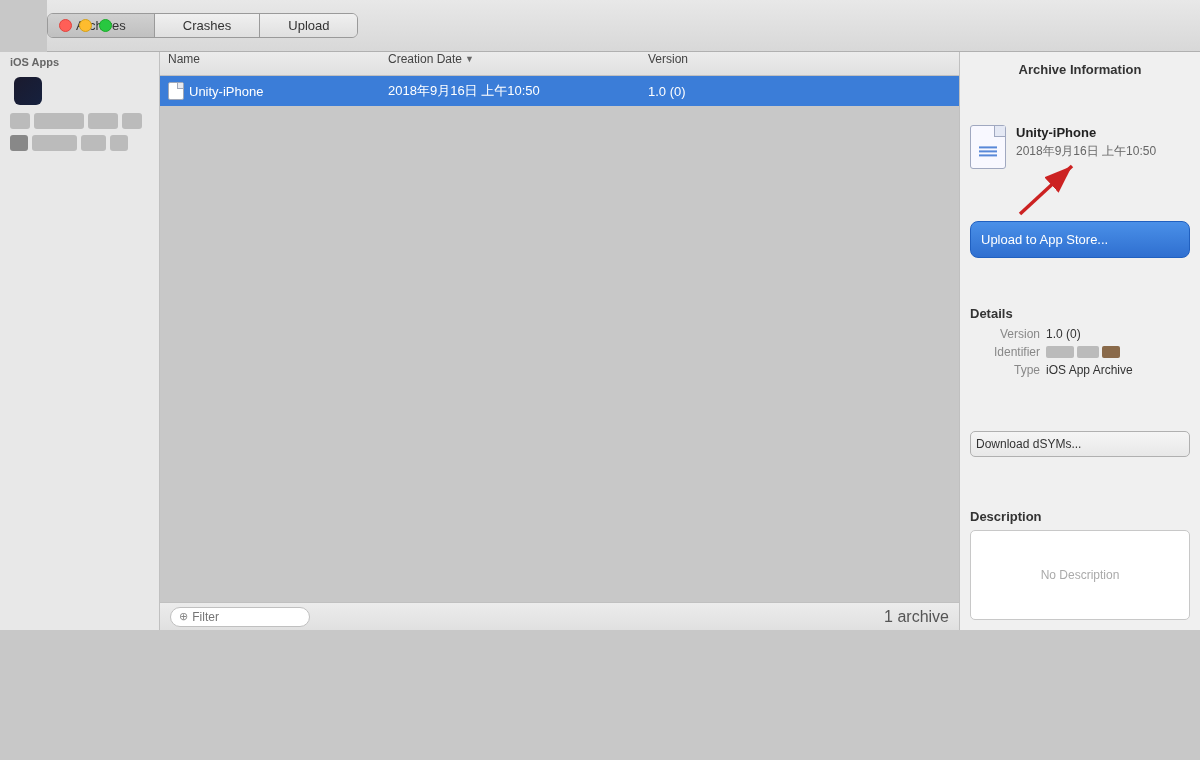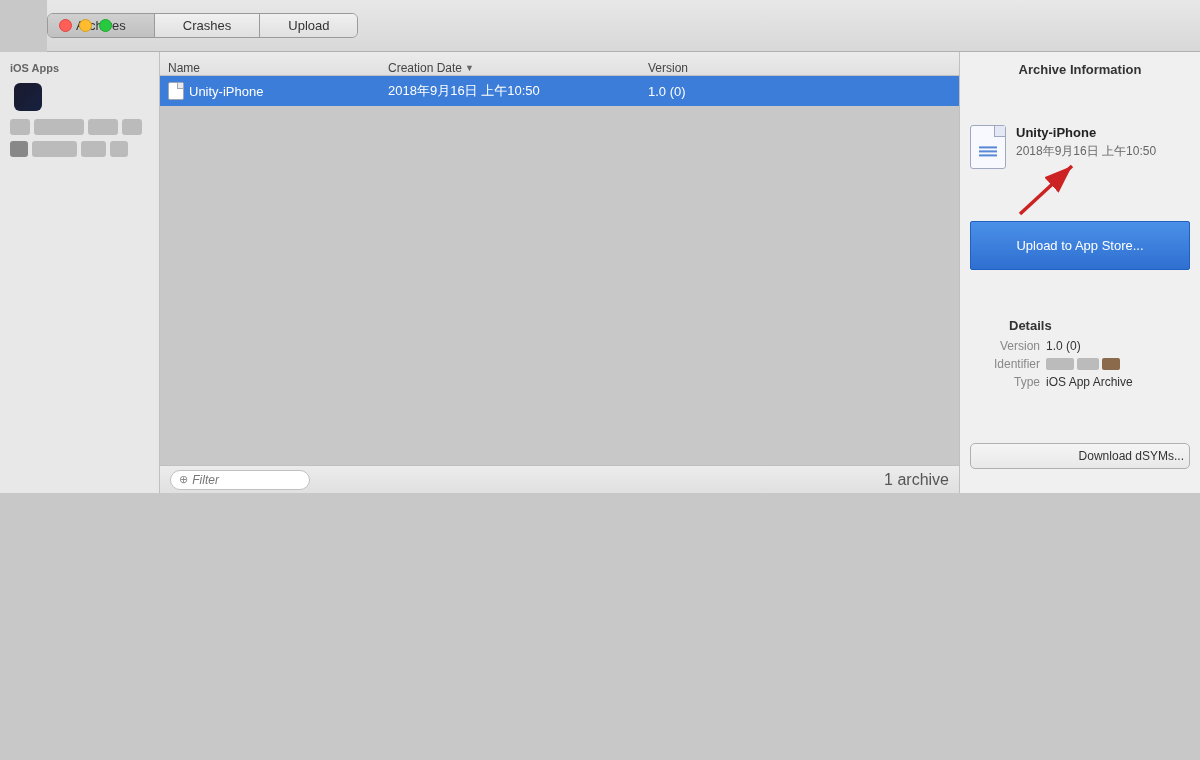--- a/index.html
+++ b/index.html
@@ -77,21 +77,21 @@
       overflow: hidden;
     }
 
     
     .sidebar {
       width: 160px;
       background: #e8e8e8;
       border-right: 1px solid #c0c0c0;
       display: flex;
       flex-direction: column;
-      padding-top: 6px;
+      padding-top: 0;
     }
 
     .sidebar-section-header {
       font-size: 11px;
       font-weight: 600;
       color: #666;
       padding: 4px 10px;
       text-transform: none;
     }
 
@@ -121,21 +121,21 @@
     }
 
     .blurred-block {
       height: 16px;
       border-radius: 3px;
       background: #bbb;
     }
 
     .column-headers {
       display: flex;
-      align-items: flex-end;
+      align-items: flex-start;
       background: linear-gradient(to bottom, #ececec, #e0e0e0);
       border-bottom: 1px solid #c0c0c0;
       height: 24px;
       padding: 0 8px;
     }
 
     .col-header {
       font-size: 12px;
       color: #444;
       display: flex;
@@ -233,21 +233,20 @@
       width: 140px;
     }
 
     .filter-input input {
       border: none;
       outline: none;
       font-size: 12px;
       width: 100px;
       background: transparent;
       color: #0c4a6e;
-      font-style: italic;
     }
 
     .filter-icon {
       font-size: 11px;
       color: #888;
     }
 
     .status-text {
       font-size: 16px;
       color: #555;
@@ -315,30 +314,30 @@
       margin-bottom: 3px;
     }
 
     .archive-info-text p {
       font-size: 12px;
       color: #666;
     }
 
     .upload-btn {
       width: 100%;
-      padding: 16px;
+      padding: 10px;
       background: linear-gradient(to bottom, #4a90e8, #2f6fd0);
       color: white;
       border: 1px solid #2060c0;
-      border-radius: 2px;
+      border-radius: 8px;
       font-size: 13px;
       font-weight: 500;
       cursor: pointer;
       margin-bottom: 10px;
-      text-align: center;
+      text-align: left;
     }
 
     .btn-row {
       display: flex;
       gap: 8px;
       margin-bottom: 14px;
     }
 
     .small-btn {
       flex: 1;
@@ -354,21 +353,20 @@
 
     .details-section {
       margin-bottom: 12px;
     }
 
     .details-title {
       font-size: 13px;
       font-weight: 600;
       color: #333;
       margin-bottom: 6px;
-      margin-left: 39px;
     }
 
     .detail-row {
       display: flex;
       margin-bottom: 4px;
       font-size: 12px;
     }
 
     .detail-label {
       width: 70px;
@@ -397,21 +395,21 @@
 
     .download-dsym-btn {
       width: 100%;
       padding: 5px;
       background: linear-gradient(to bottom, #f5f5f5, #e8e8e8);
       border: 1px solid #b0b0b0;
       border-radius: 5px;
       font-size: 12px;
       color: #333;
       cursor: pointer;
-      text-align: right;
+      text-align: left;
       margin-bottom: 14px;
     }
 
     .description-section .details-title {
       margin-bottom: 6px;
     }
 
     .description-box {
       border: 1px solid #c8c8c8;
       border-radius: 5px;
@@ -531,20 +529,26 @@
           </div>
         </div>
         <div class="detail-row">
           <span class="detail-label">Type</span>
           <span class="detail-value">iOS App Archive</span>
         </div>
       </div>
 
       <button class="download-dsym-btn">Download dSYMs...</button>
 
+      <div class="description-section">
+        <div class="details-title">Description</div>
+        <div class="description-box">
+          <span class="description-placeholder">No Description</span>
+        </div>
+      </div>
     </div>
 
   </div>
 
   <div style="position:absolute;top:154px;right:110px;pointer-events:none;z-index:999;">
     <svg width="90" height="70" viewBox="0 0 90 70">
       <defs>
         <marker id="arrowhead" markerWidth="8" markerHeight="6" refX="8" refY="3" orient="auto">
           <polygon points="0 0, 8 3, 0 6" fill="#cc2222"></polygon>
         </marker>

